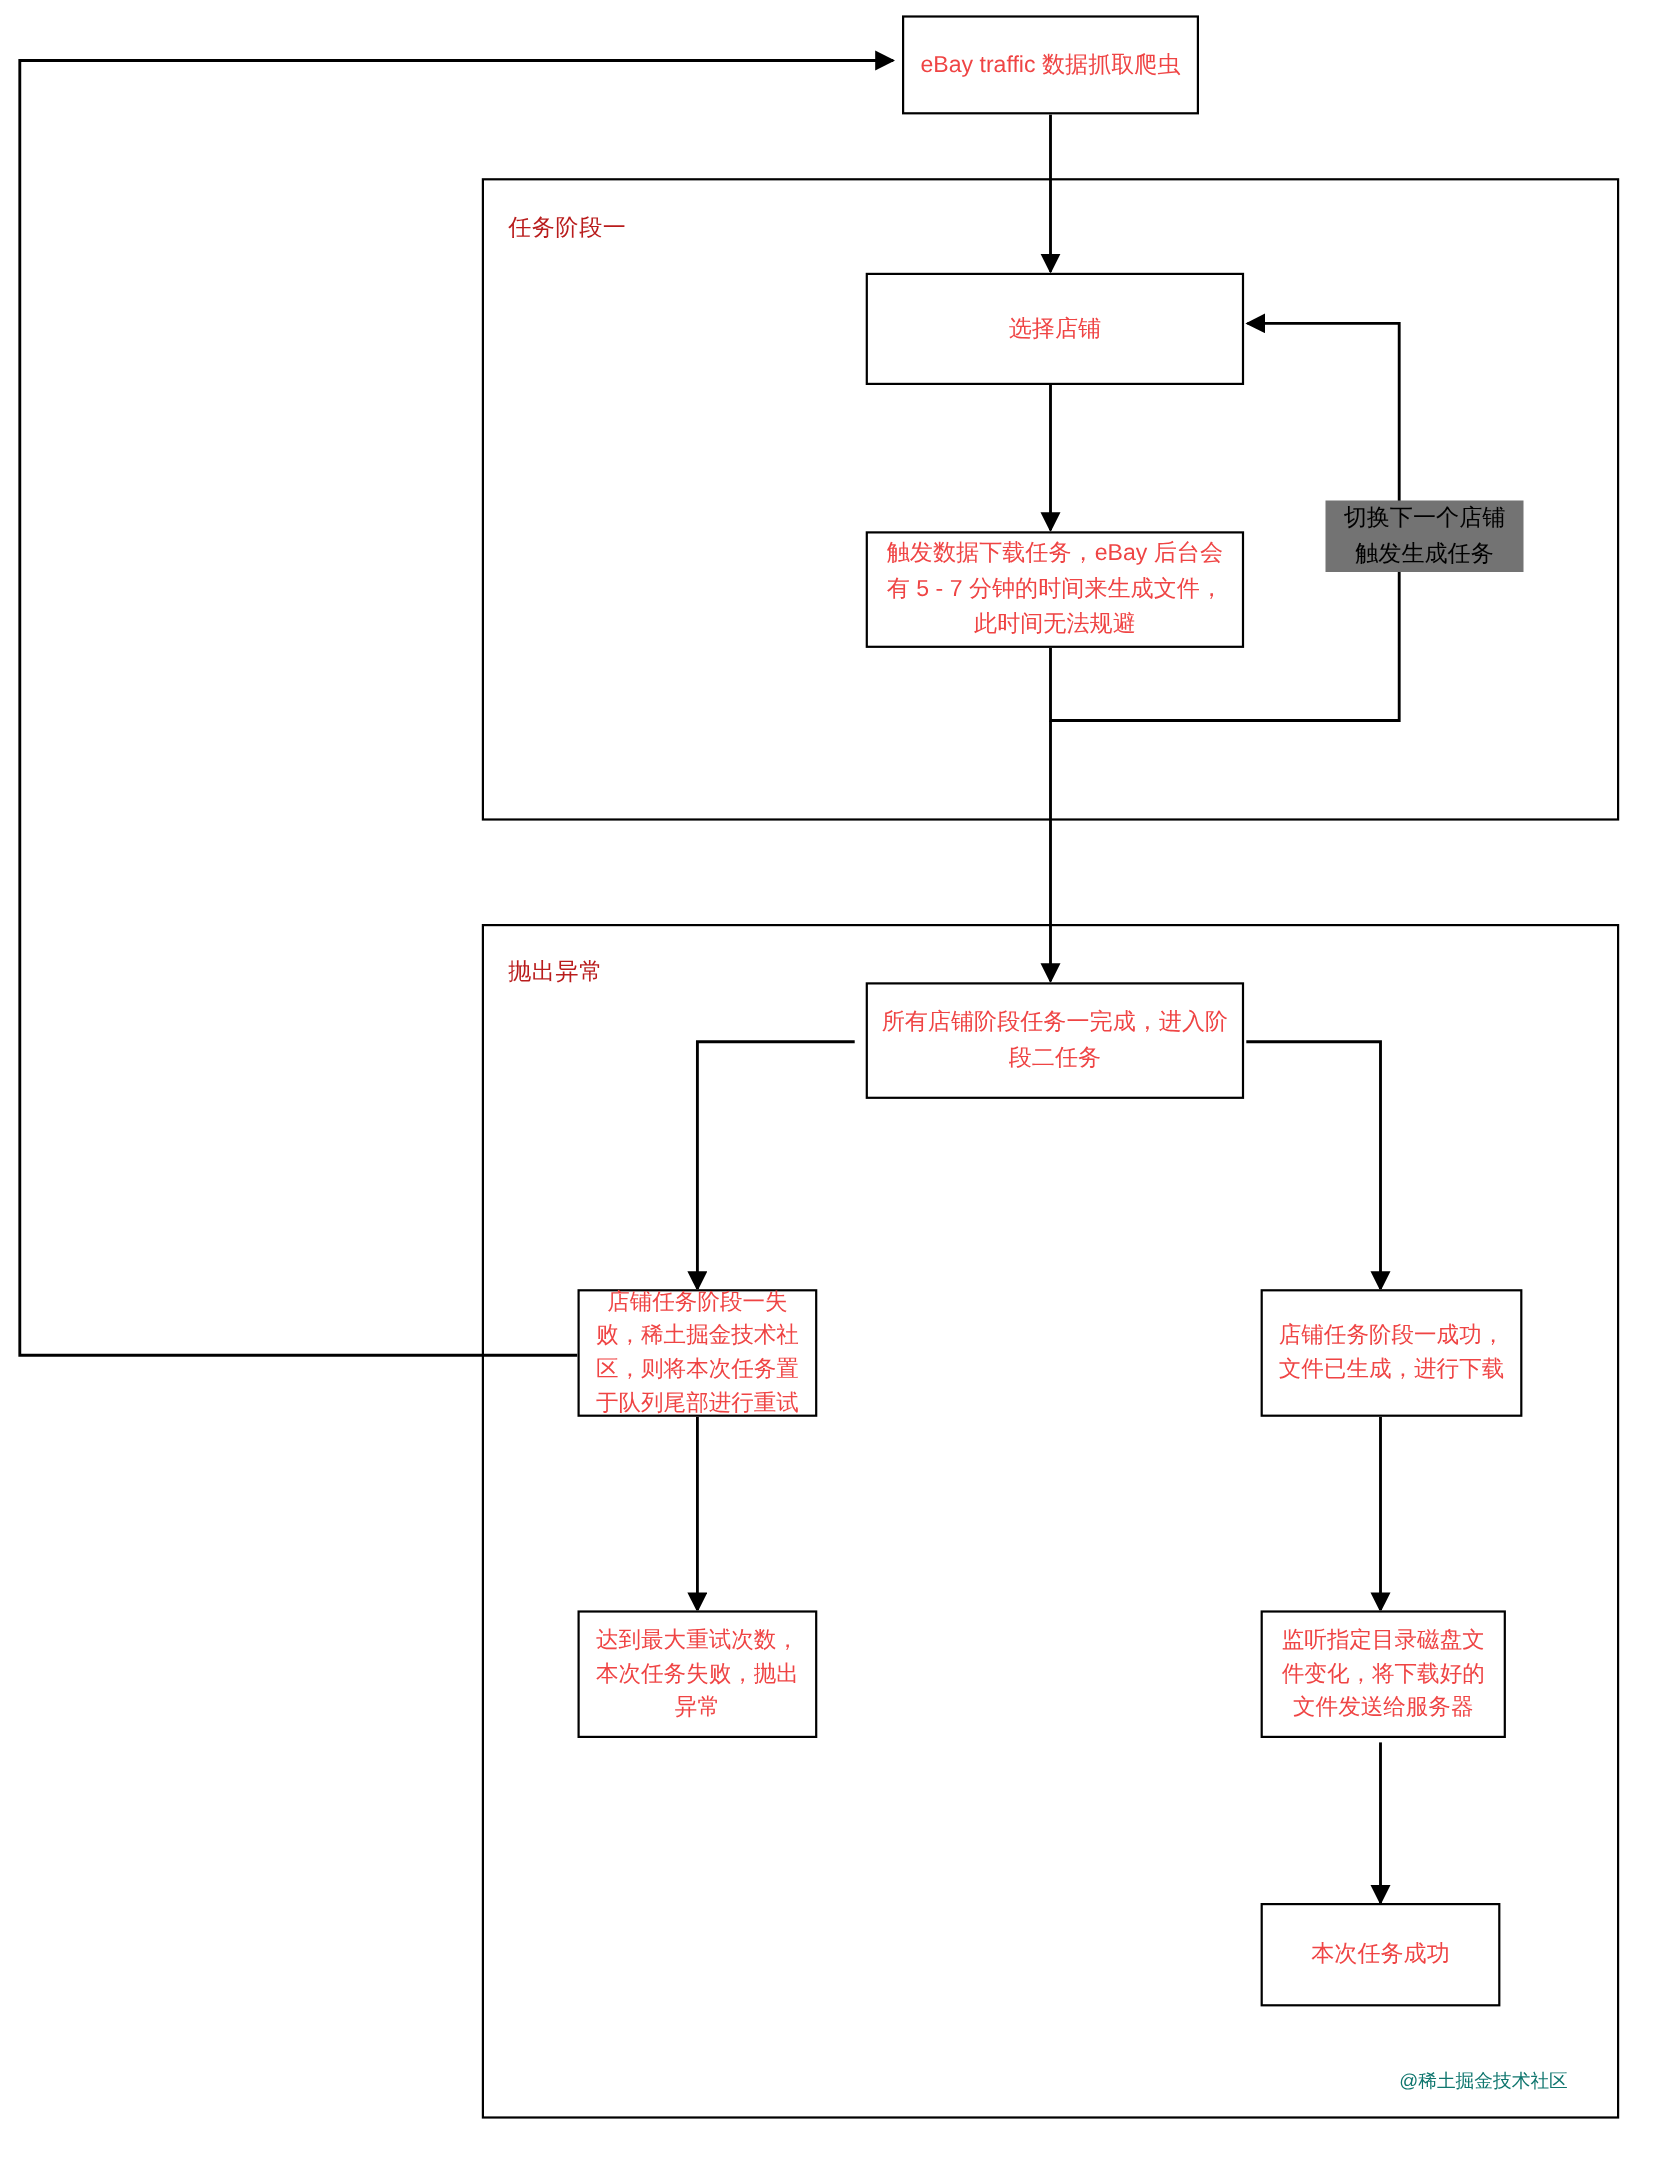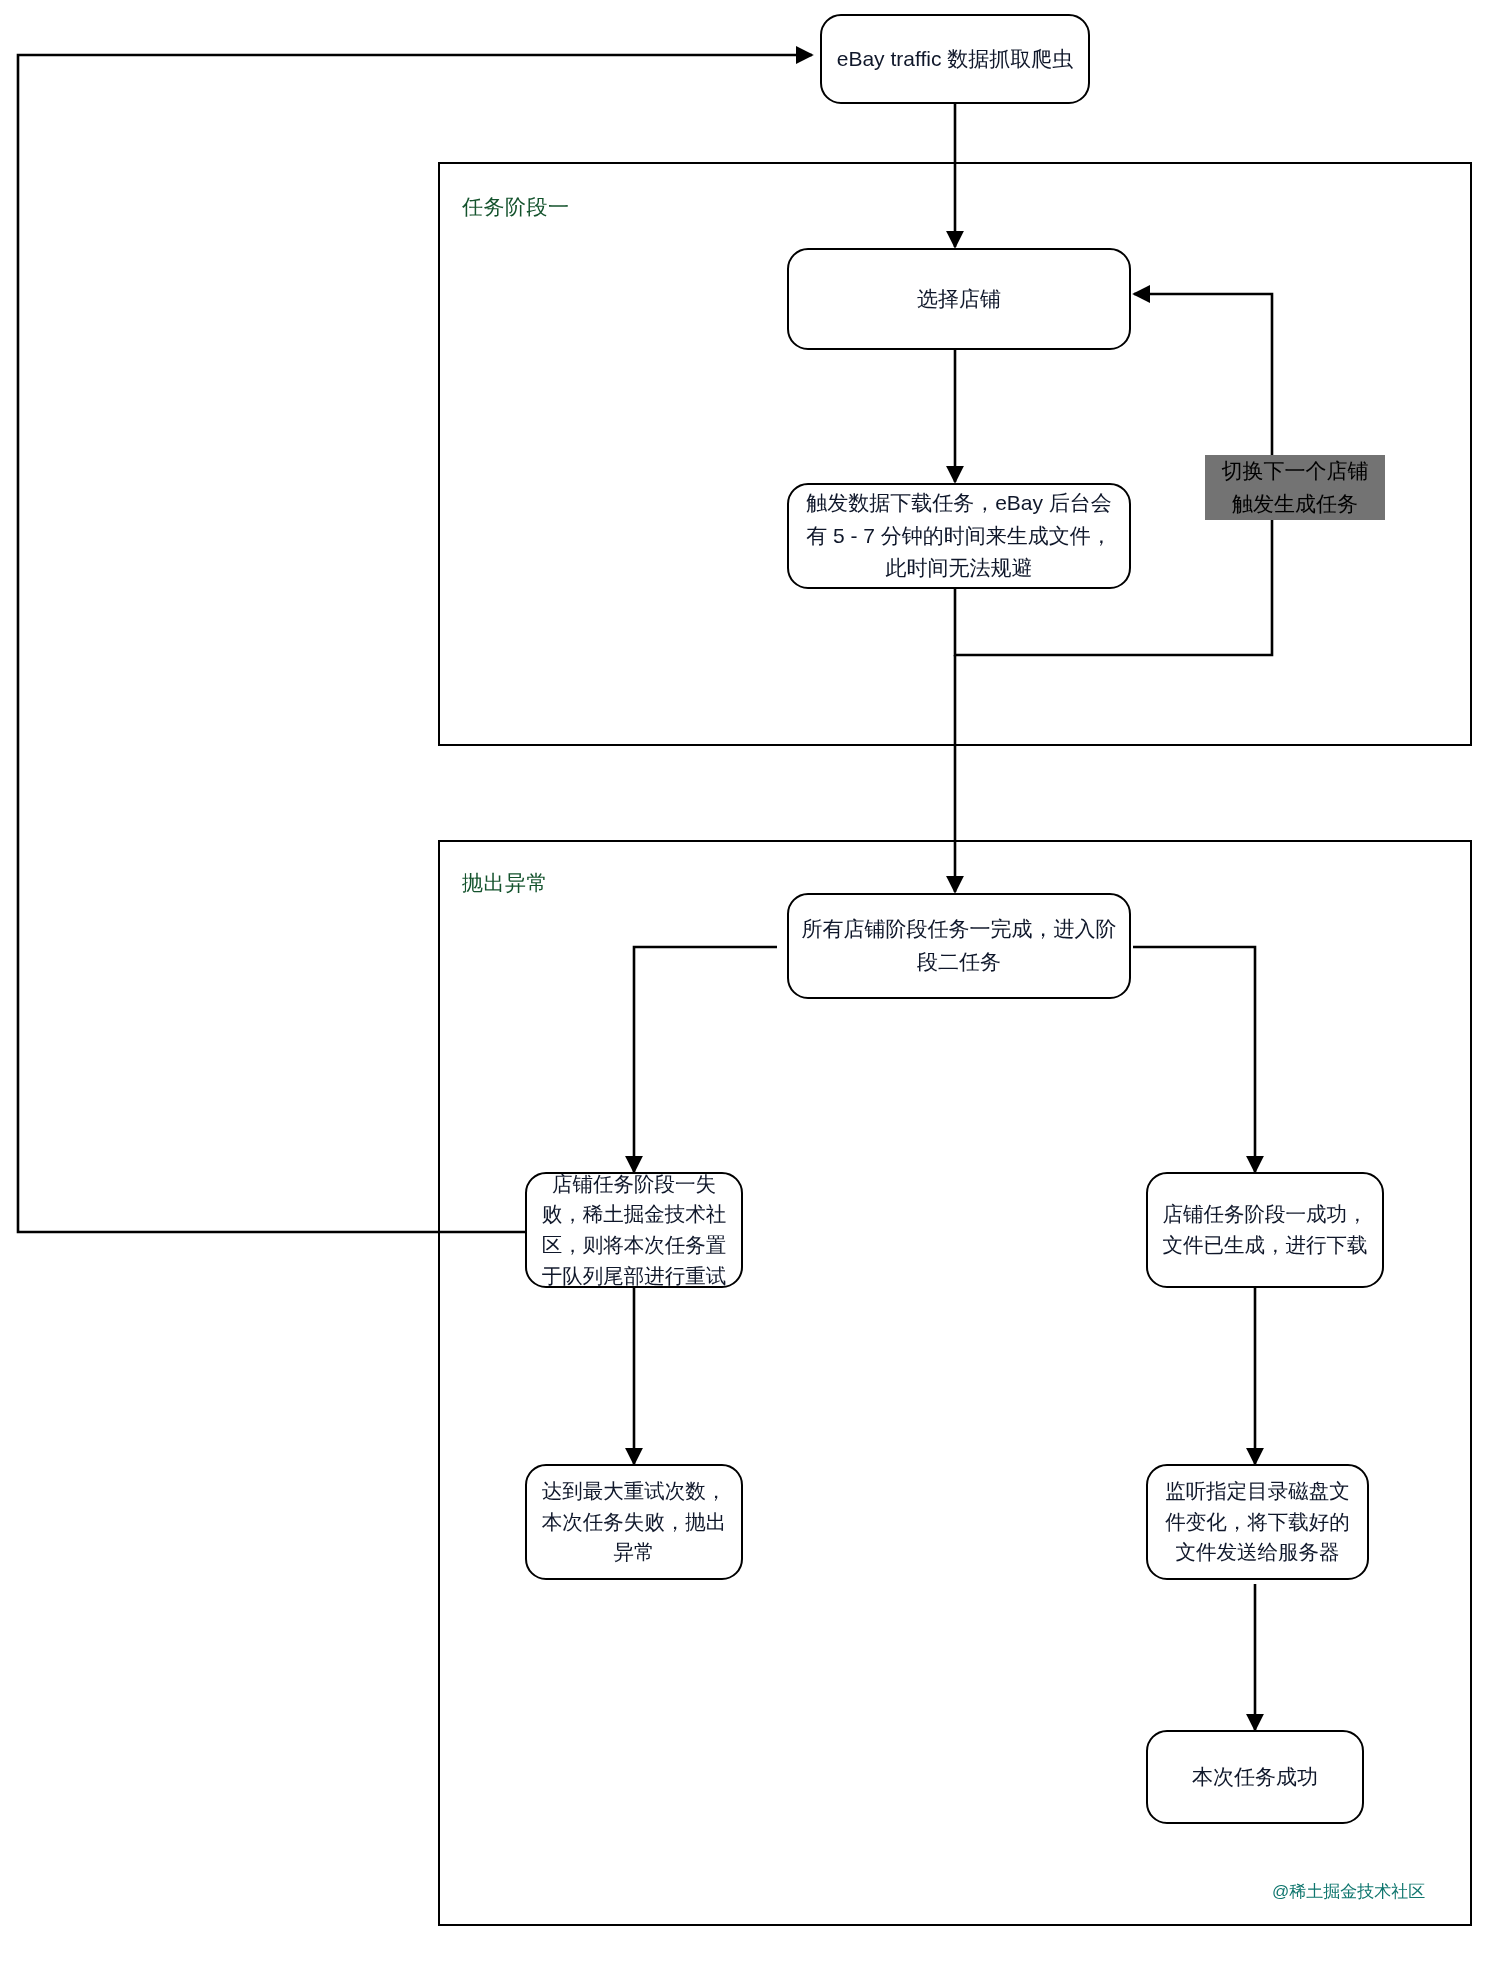--- a/index.html
+++ b/index.html
@@ -28,37 +28,37 @@
   }
   .group-box {
     position: absolute;
     border: 2px solid #000000;
     box-sizing: border-box;
     background: transparent;
   }
   .group-label {
     position: absolute;
     font-size: 21px;
-    color: #14532d;
+    color: #b91c1c;
     letter-spacing: 0.5px;
     white-space: nowrap;
   }
   .node {
     position: absolute;
     box-sizing: border-box;
     border: 2.5px solid #000000;
-    border-radius: 21px;
+    border-radius: 0;
     background: #ffffff;
     display: flex;
     align-items: center;
     justify-content: center;
     text-align: center;
     font-size: 21px;
     line-height: 1.55;
-    color: #0f172a;
+    color: #ef4444;
     padding: 6px 12px;
     z-index: 2;
   }
   .node.narrow {
     font-size: 20.5px;
     line-height: 1.5;
   }
   .edge-label {
     position: absolute;
     font-size: 21px;

